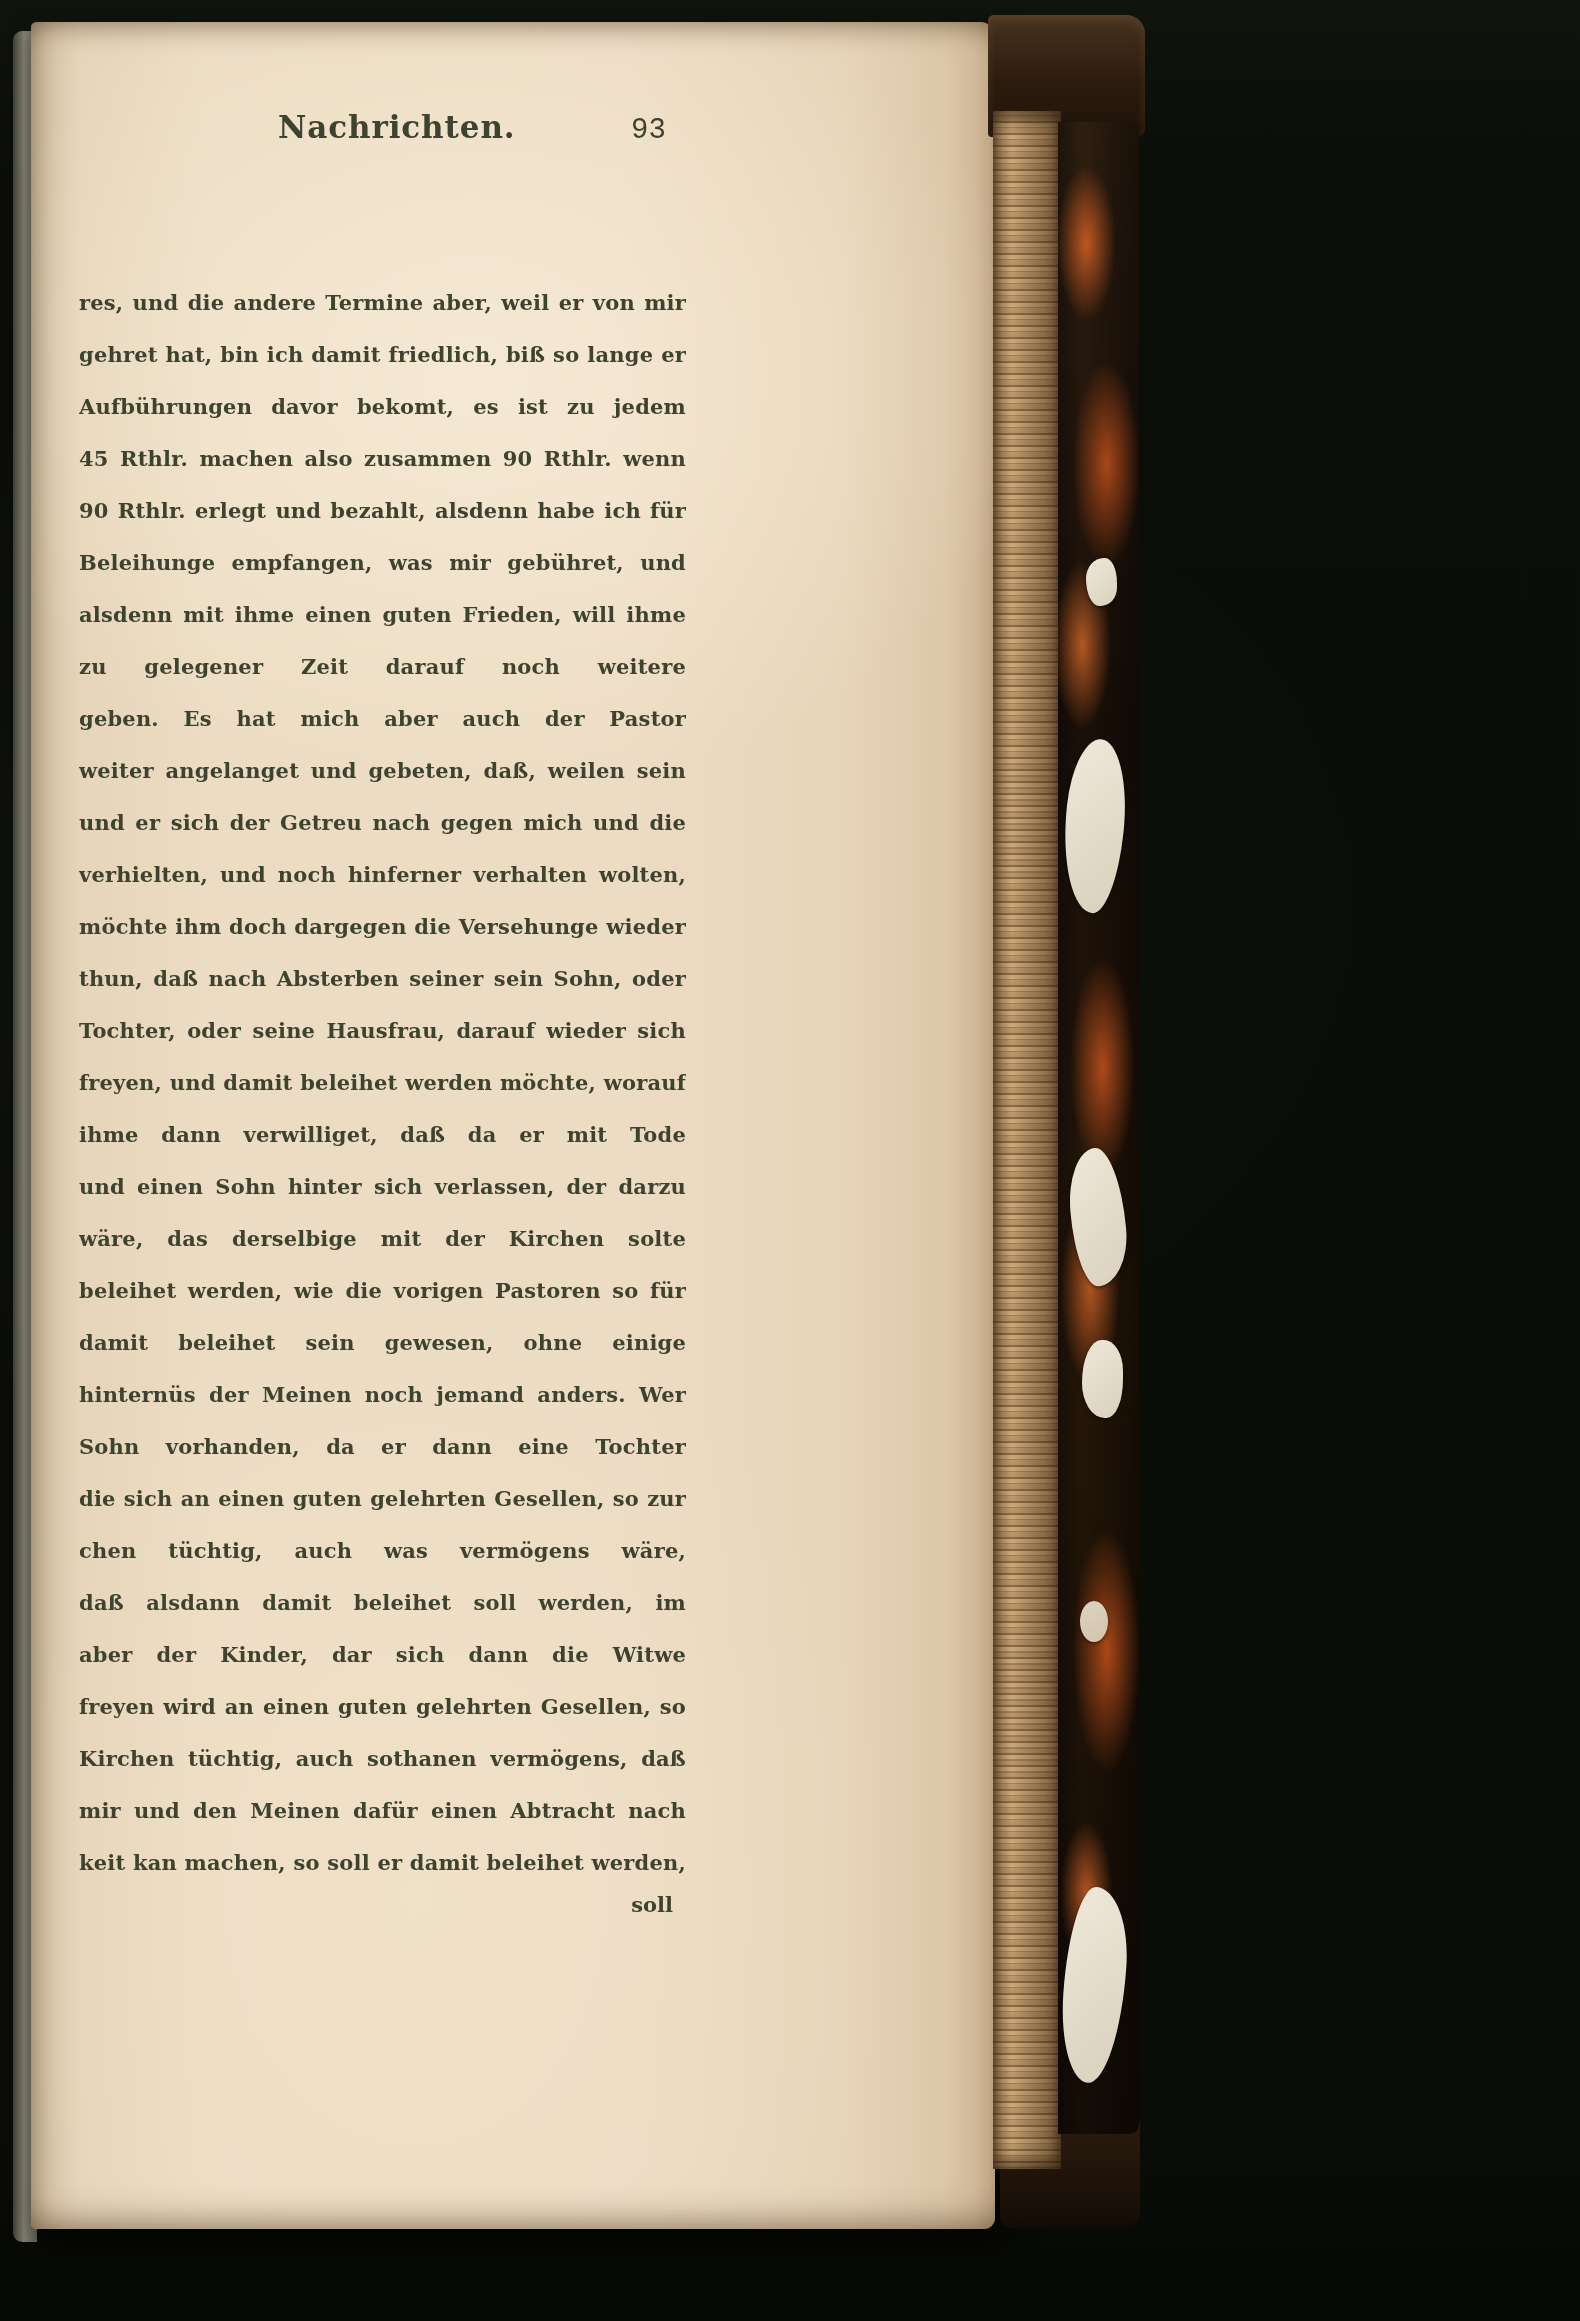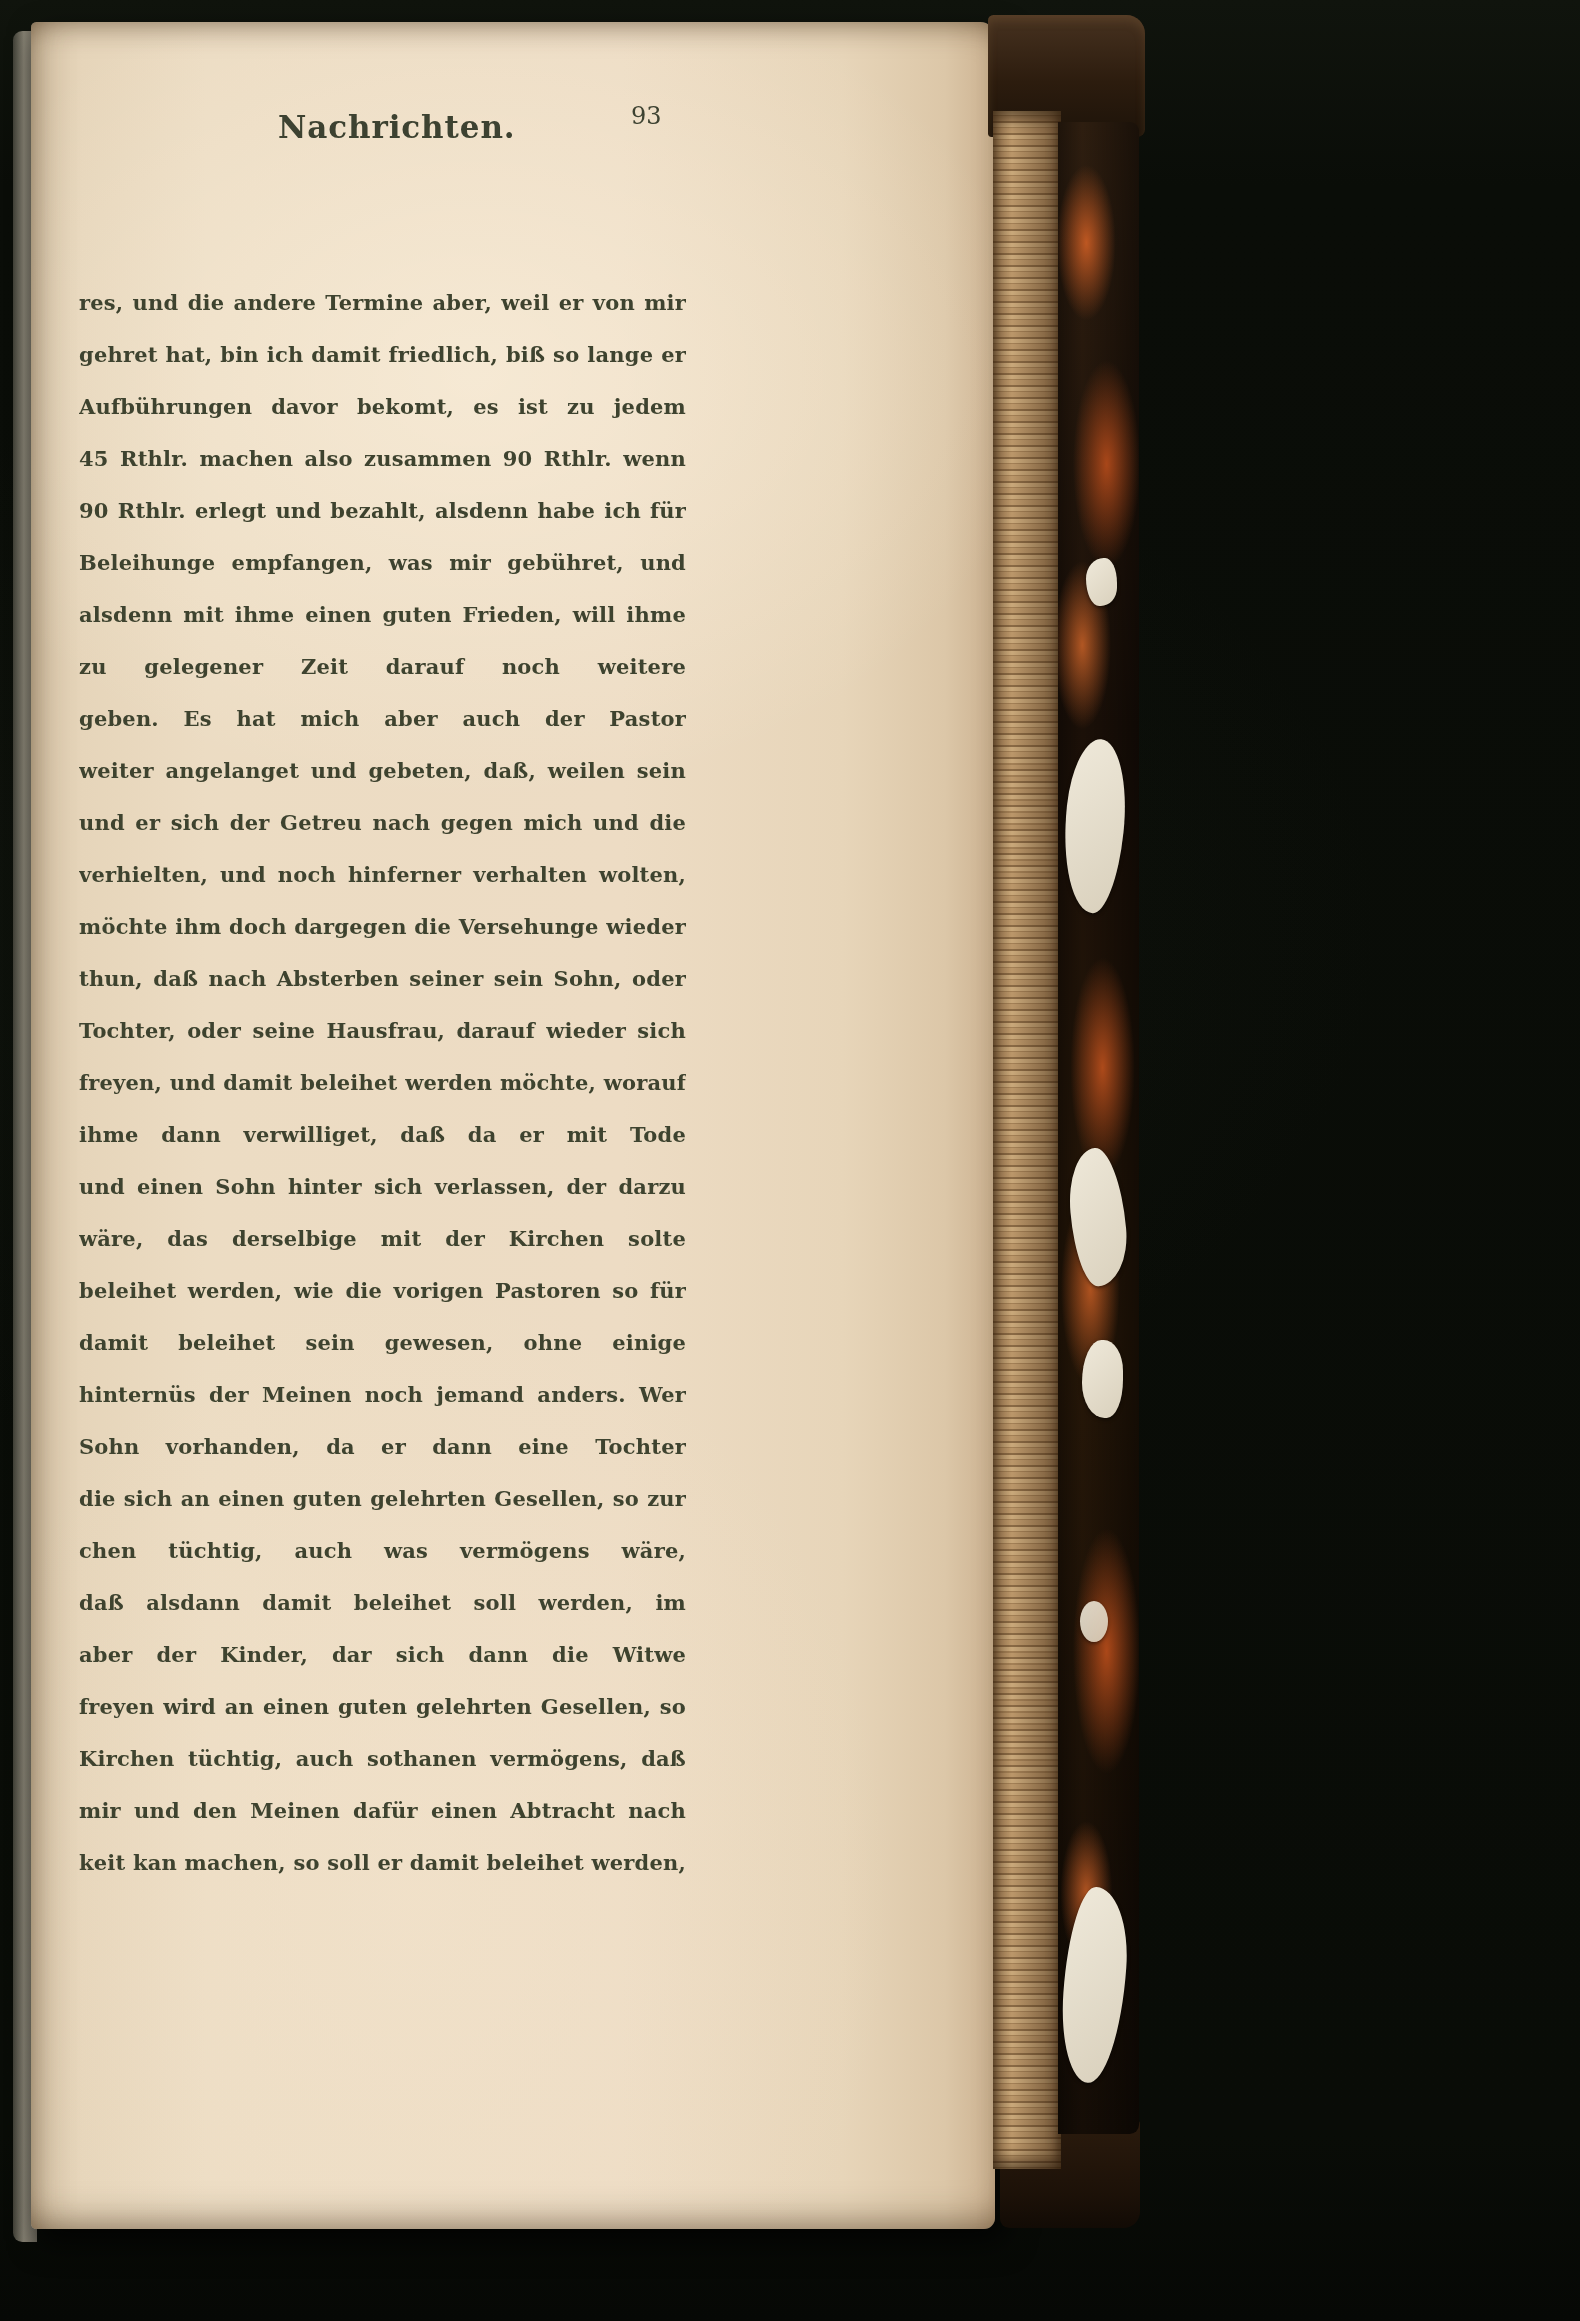--- a/index.html
+++ b/index.html
@@ -29,22 +29,22 @@
       inset 0 -24px 37px -20px rgba(70,48,24,.55),
       inset 20px 0 41px -24px rgba(70,48,24,.5),
       9.2px 13px 31px rgba(0,0,0,.7);
     border-radius:5.5px 14.8px 11px 5.5px;
   }
   .running-header {
     position:absolute; left:247px; top:87px; width:203px; text-align:center;
     font-size:31px; font-weight:bold; color:#3d4231; letter-spacing:0.9px;
   }
   .page-number {
-    position:absolute; left:600px; top:80px; width:74px;
-    font-size:24px; color:#3d4231;
+    position:absolute; left:600px; top:92px; width:74px;
+    font-size:29px; color:#3d4231;font-family:Liberation Mono, monospace;
   }
   .body-block {
     position:absolute; left:48px; top:255px; width:607px;
     color:#3e432f; font-size:21px; font-weight:700; letter-spacing:0.2px;
   }
   .text-line {
     height:52px; line-height:52px; overflow:hidden;
     text-align:justify; text-align-last:justify;
   }
   .text-line:last-child { text-align-last:left; }
@@ -135,20 +135,21 @@
         <div class="text-line">die sich an einen guten gelehrten Gesellen, so zur Kir-</div>
         <div class="text-line">chen tüchtig, auch was vermögens wäre, befreyete;</div>
         <div class="text-line">daß alsdann damit beleihet soll werden, im Mangel</div>
         <div class="text-line">aber der Kinder, dar sich dann die Witwe wiederum be-</div>
         <div class="text-line">freyen wird an einen guten gelehrten Gesellen, so zur</div>
         <div class="text-line">Kirchen tüchtig, auch sothanen vermögens, daß er mit</div>
         <div class="text-line">mir und den Meinen dafür einen Abtracht nach Billig-</div>
         <div class="text-line">keit kan machen, so soll er damit beleihet werden, es</div>
       </div>
 
+    <div class="catchword">soll</div>
   </div>
 
   <div class="leather-top"></div>
   <div class="leather-bottom"></div>
 
   <div class="fore-edge"></div>
 
   <div class="binding">
     <div class="patch p5"></div>
     <div class="patch p1"></div>

